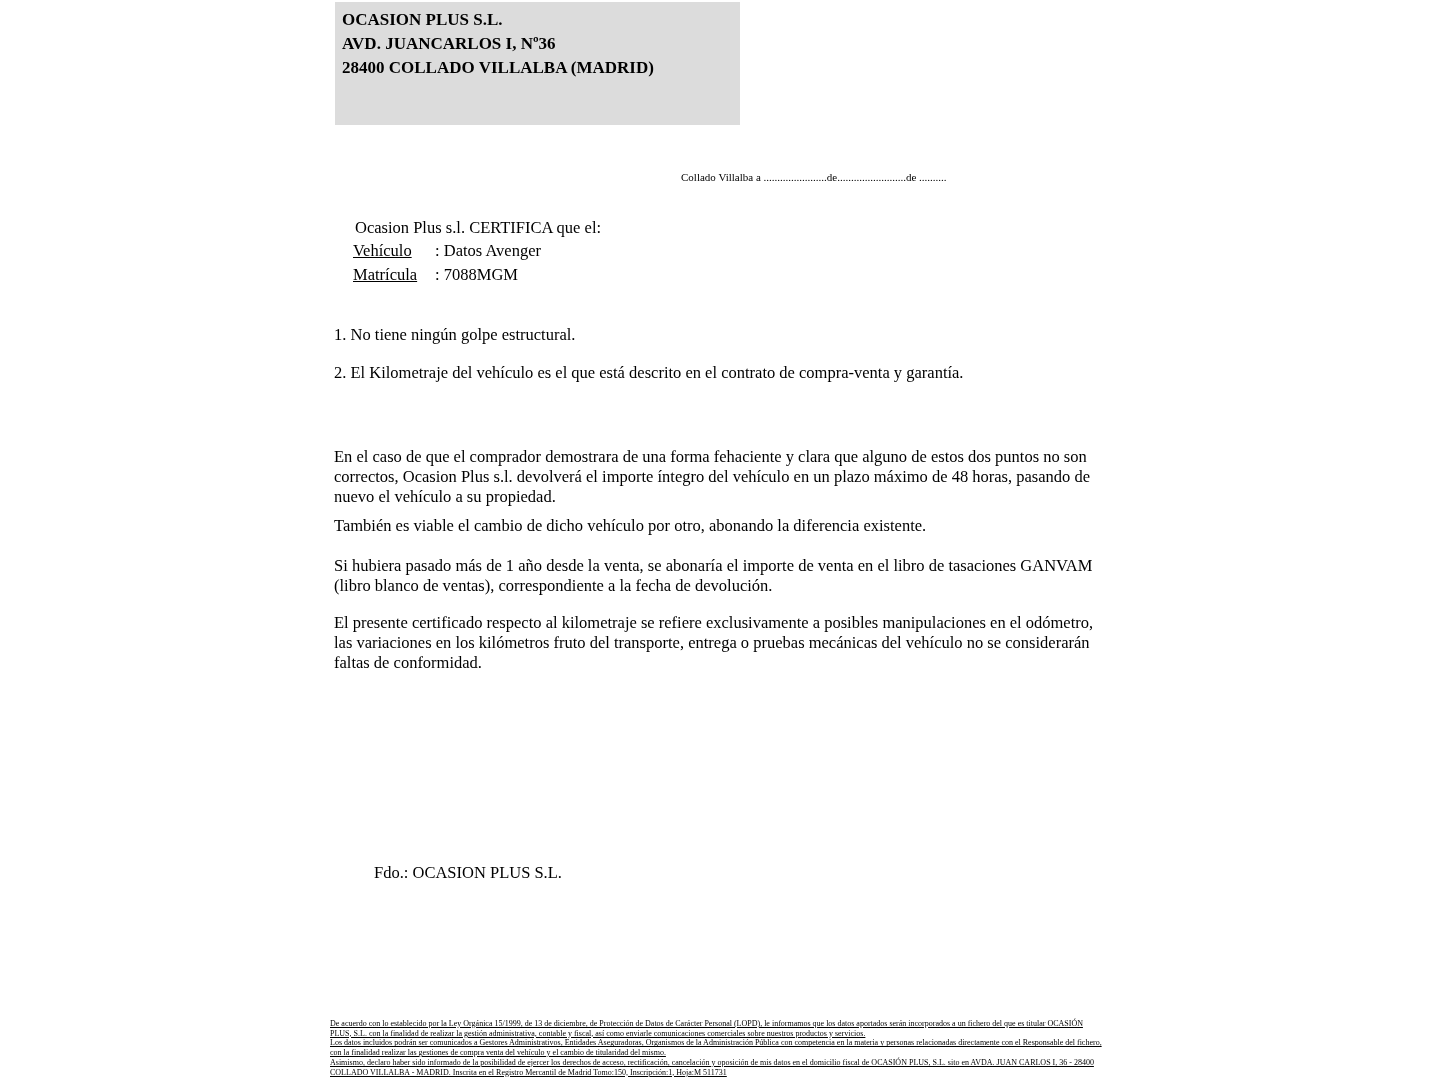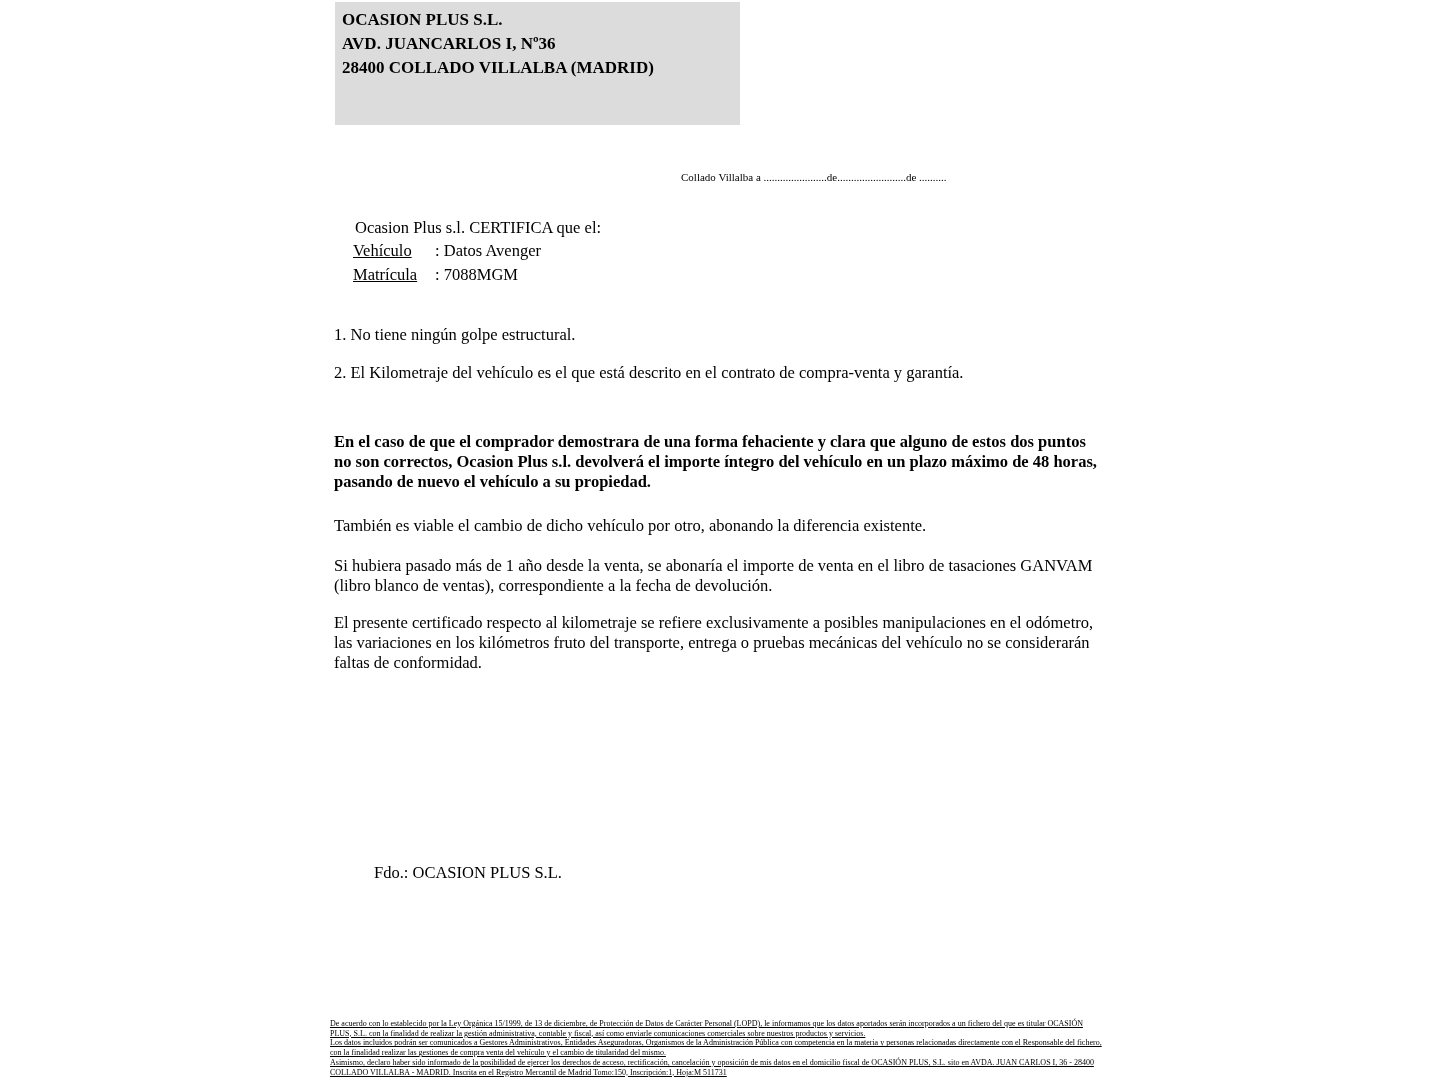--- a/index.html
+++ b/index.html
@@ -63,21 +63,21 @@
   .point-1 { top: 325px; }
   .point-2 { top: 363px; }
 
   .para {
     left: 334px;
     width: 770px;
     font-size: 16.5px;
     line-height: 19.8px;
     text-align: left;
   }
-  .para-1 { top: 432px; font-weight: bold; }
+  .para-1 { top: 447px; }
   .para-2 { top: 516px; }
   .para-3 { top: 556px; }
   .para-4 { top: 613px; }
 
   .signature {
     left: 334px;
     top: 863px;
     font-size: 16.5px;
     white-space: nowrap;
     margin-left: 40px;

